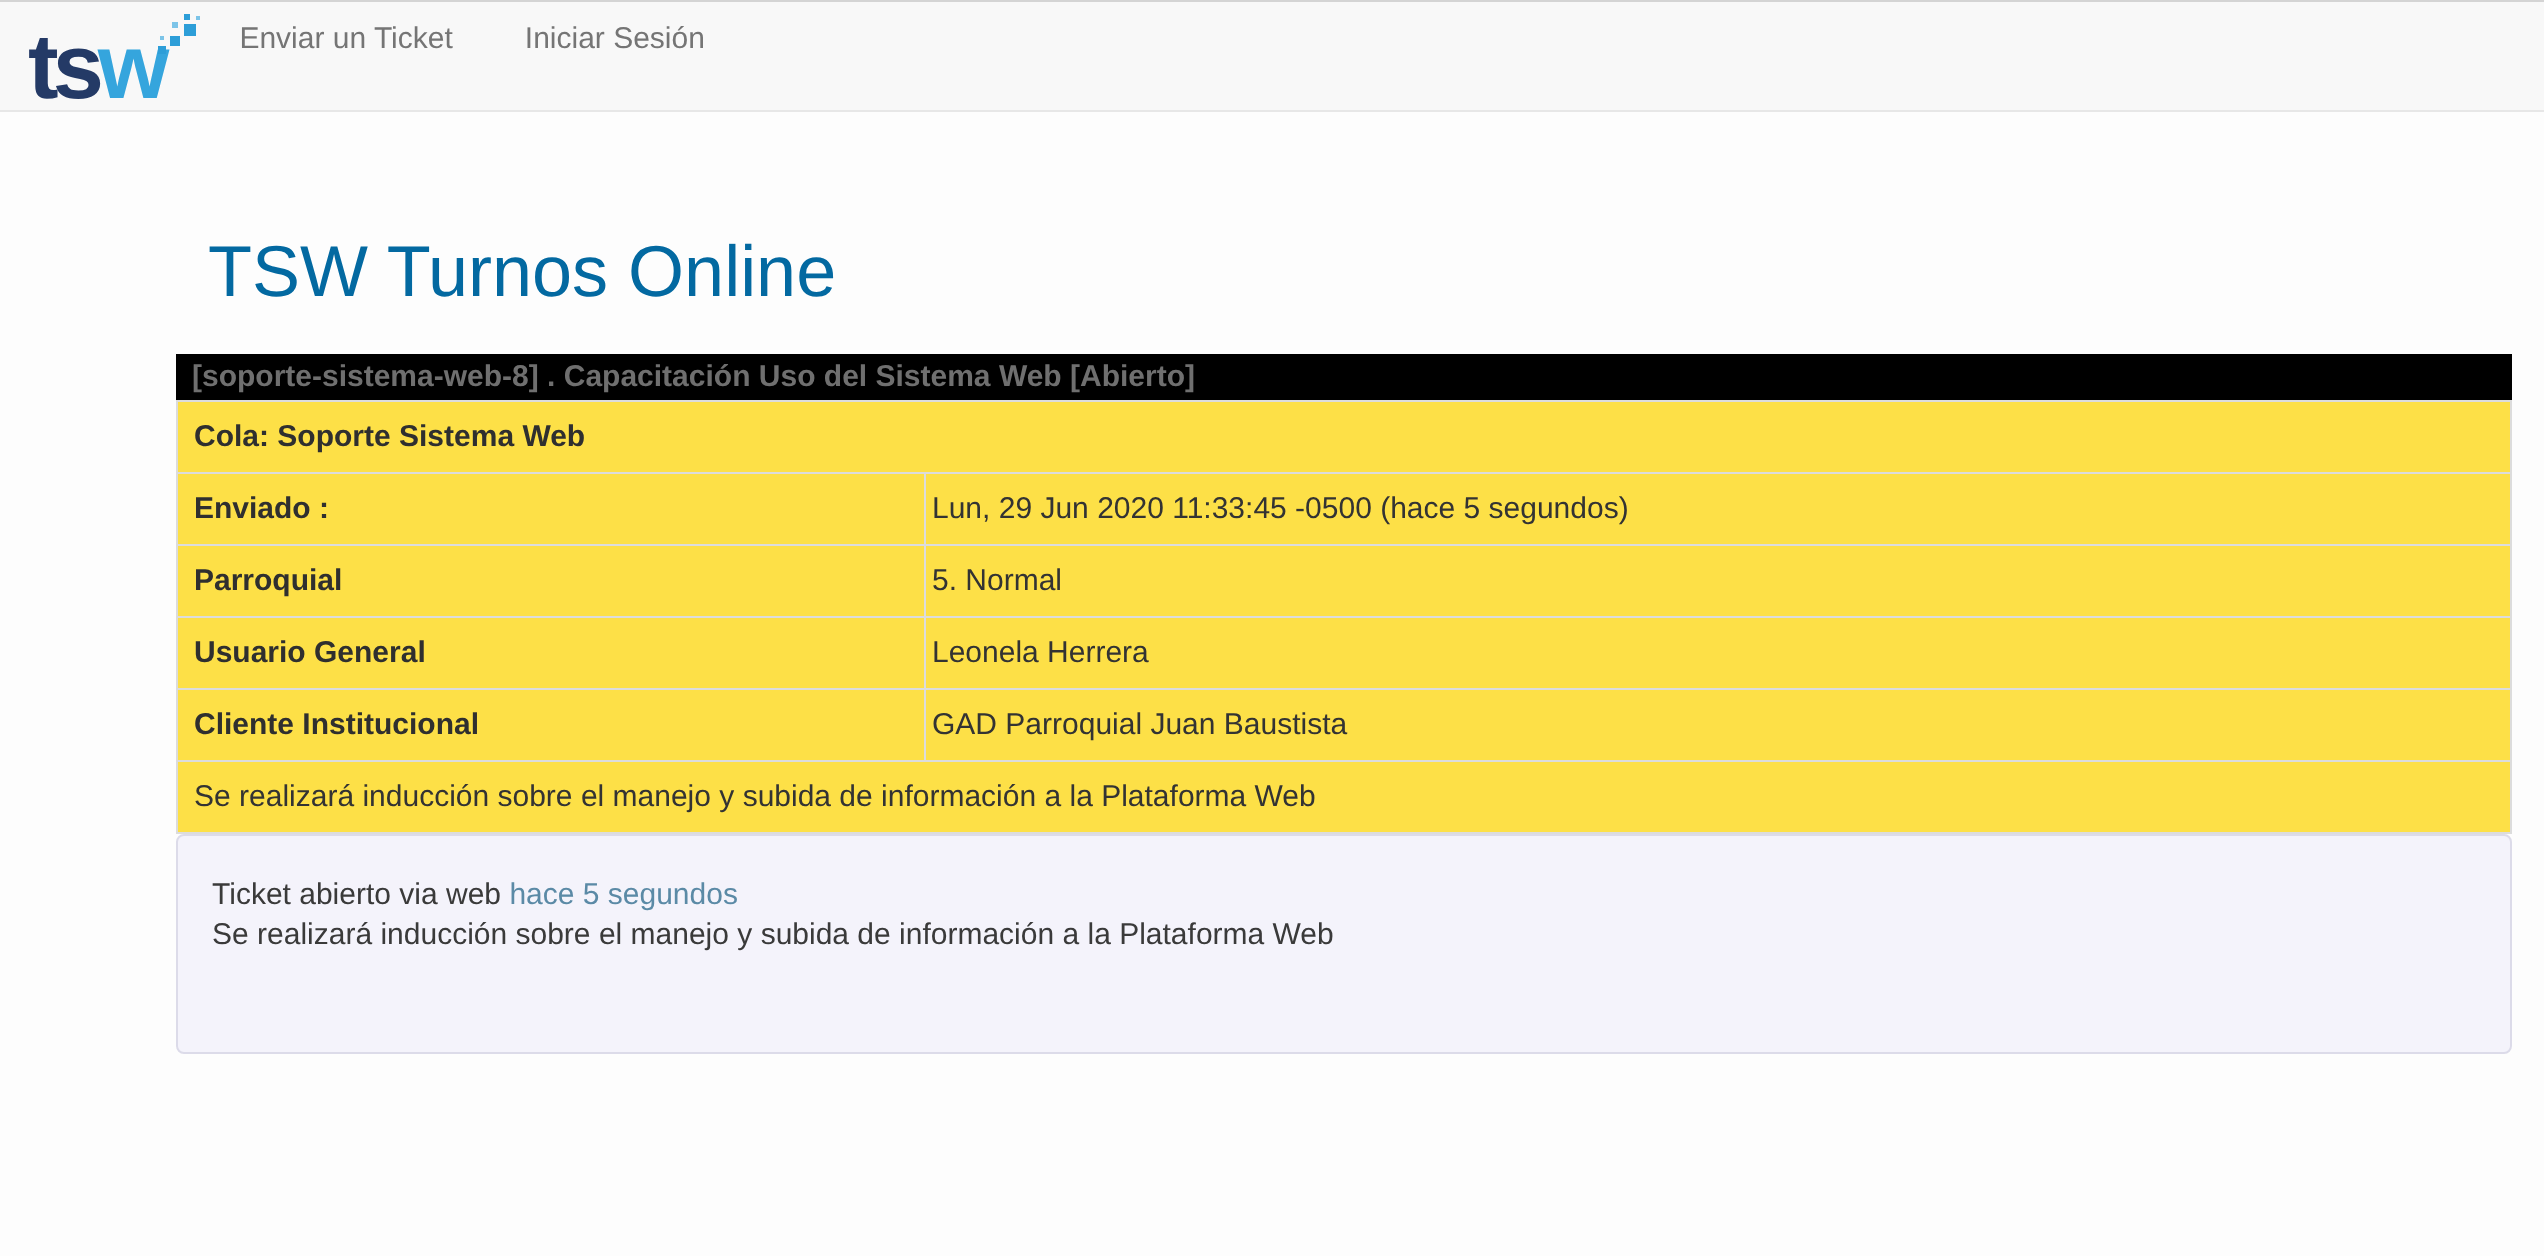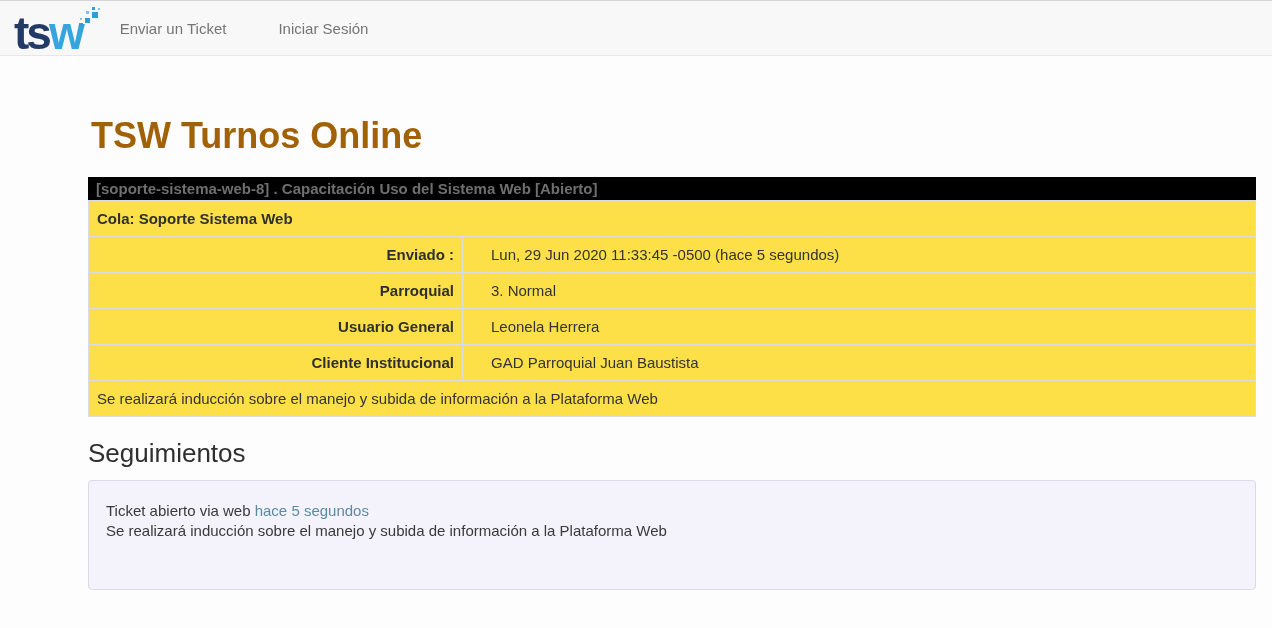--- a/index.html
+++ b/index.html
@@ -13,21 +13,21 @@
     color: #3a3a3a;
   }
 
   
   .navbar {
     height: 54px;
     background: #f8f8f8;
     border-top: 1px solid #d4d4d4;
     border-bottom: 1px solid #e7e7e7;
     display: flex;
-    align-items: center;
+    align-items: flex-start;
     position: relative;
     z-index: 2;
   }
   .logo {
     margin-left: 14px;
     position: relative;
     font-weight: bold;
     font-size: 46px;
     line-height: 40px;
     letter-spacing: -3px;
@@ -41,41 +41,41 @@
   .logo-ts { color: #243a66; }
   .logo-w  { color: #35a5dd; }
   .logo-dots {
     position: absolute;
     right: -20px;
     top: 6px;
   }
   .nav-links {
     margin-left: 26px;
     display: flex;
-    gap: 28px;
+    gap: 12px;
     align-items: center;
   }
   .nav-link {
     color: #757575;
     font-size: 15px;
     padding: 10px 12px;
     cursor: pointer;
     white-space: nowrap;
   }
 
   
   .container {
     width: 1168px;
     margin-left: 88px;
   }
   .page-title {
     font-size: 36px;
-    font-weight: 700;
-    color: #a16207;
-    margin: 60px 0 21px 3px;
+    font-weight: 400;
+    color: #0369a1;
+    margin: 60px 0 21px 16px;
     line-height: 1.1;
   }
 
   
   .ticket-header {
     background: #000000;
     color: #6f6f6f;
     font-weight: bold;
     font-size: 15px;
     line-height: 17px;
@@ -93,24 +93,23 @@
     border: 1px solid #dcdcdc;
     font-size: 15px;
     color: #333333;
     padding: 9px 8px;
     vertical-align: middle;
   }
   table.ticket-table td.label-cell {
     font-weight: bold;
     width: 357px;
     color: #2f2f2f;
-    text-align: right;
   }
   table.ticket-table td.value-cell {
-    padding-left: 28px;
+    padding-left: 3px;
   }
   table.ticket-table td.full-label {
     font-weight: bold;
     color: #2f2f2f;
   }
 
   
   .section-title {
     font-size: 26px;
     font-weight: 400;
@@ -169,37 +168,36 @@
     <tbody>
       <tr>
         <td colspan="2" class="full-label">Cola: Soporte Sistema Web</td>
       </tr>
       <tr>
         <td class="label-cell">Enviado :</td>
         <td class="value-cell">Lun, 29 Jun 2020 11:33:45 -0500 (hace 5 segundos)</td>
       </tr>
       <tr>
         <td class="label-cell">Parroquial</td>
-        <td class="value-cell">3. Normal</td>
+        <td class="value-cell">5. Normal</td>
       </tr>
       <tr>
         <td class="label-cell">Usuario General</td>
         <td class="value-cell">Leonela Herrera</td>
       </tr>
       <tr>
         <td class="label-cell">Cliente Institucional</td>
         <td class="value-cell">GAD Parroquial Juan Baustista</td>
       </tr>
       <tr>
         <td colspan="2">Se realizará inducción sobre el manejo y subida de información a la Plataforma Web</td>
       </tr>
     </tbody>
   </table>
 
-  <h2 class="section-title">Seguimientos</h2>
 
   <div class="followup-box">
     <div>
       <span class="followup-event">Ticket abierto via web</span>
       <a class="followup-link">hace 5 segundos</a>
     </div>
     <div>Se realizará inducción sobre el manejo y subida de información a la Plataforma Web</div>
   </div>
 
 </div>

